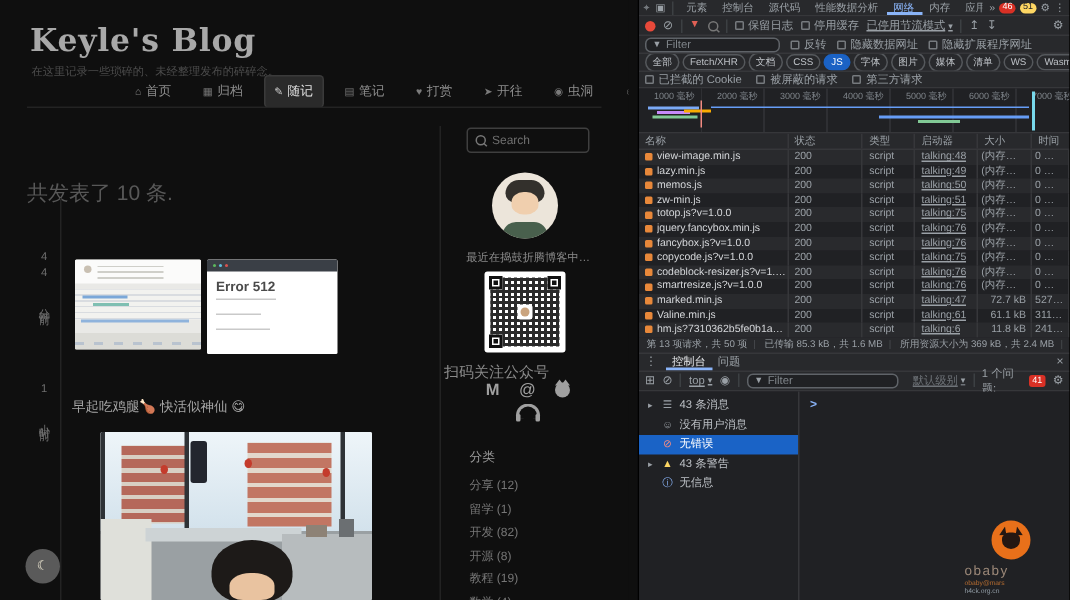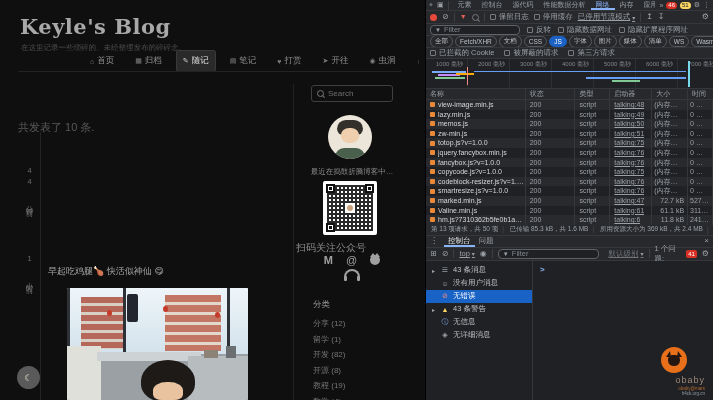--- a/index.html
+++ b/index.html
@@ -10,21 +10,21 @@
   .blog-title{position:absolute;left:20px;top:14px;font-family:"DejaVu Serif","Liberation Serif",serif;
       font-size:21px;font-weight:bold;color:#a8a8a8;letter-spacing:.5px;}
   .blog-subtitle{position:absolute;left:21px;top:43px;font-size:7.5px;color:#4c4c4c;}
   .blog-nav{position:absolute;left:84px;top:51px;display:flex;gap:9px;align-items:center;font-size:8.5px;color:#8f8f8f;}
   .nav-item{display:flex;align-items:center;gap:3px;padding:4px 6px;white-space:nowrap;cursor:pointer;}
   .nav-item.active{background:#2a2a2a;color:#e2e2e2;border-radius:2px;box-shadow:0 0 0 1px #3a3a3a;}
   .nav-ico{font-size:7px;color:#7b7b7b;font-style:normal;}
   .nav-item.active .nav-ico{color:#d8d8d8;}
   .blog-divider{position:absolute;left:18px;top:71px;width:383px;border-top:1px solid #232323;}
   .blog-h2{position:absolute;left:18px;top:94px;font-size:15px;font-weight:bold;color:#d2d2d2;letter-spacing:1px;}
-  .blog-count{position:absolute;left:18px;top:120px;font-size:11px;color:#585858;}
+  .blog-count{position:absolute;left:18px;top:120px;font-size:14px;color:#585858;}
   .blog-vsep{position:absolute;left:293px;top:84px;bottom:0;border-left:1px solid #222;}
   .timeline-rail{position:absolute;left:40px;top:132px;bottom:0;border-left:1px solid #232323;}
   .tl-time{position:absolute;left:24px;writing-mode:vertical-rl;text-orientation:upright;
       font-size:7.5px;color:#6e6e6e;letter-spacing:2px;}
   .tl-time-1{top:166px;} .tl-time-2{top:254px;}
   .tl-text{position:absolute;left:48px;width:246px;font-size:9px;line-height:15px;color:#a6a6a6;}
   .tl-text-1{top:131px;} .tl-text-2{top:264px;}
   .thumbs{position:absolute;left:50px;top:173px;display:flex;gap:4px;}
   .thumb1{width:84px;height:60px;background:#e9e9e6;position:relative;overflow:hidden;border-radius:1px;}
   .t1-top{position:absolute;top:0;left:0;right:0;height:16px;background:#fbfbfa;}
@@ -167,21 +167,21 @@
   .i-warn::before{content:"▲";color:#fdd663;}
   .i-info::before{content:"ⓘ";color:#8ab4f8;}
   .i-verbose::before{content:"◈";color:#9aa0a6;}
   .cs-msgs{flex:1 1 auto;position:relative;}
   .prompt{position:absolute;left:7px;top:4px;color:#8ab4f8;font-size:8px;font-weight:bold;}
   
   .i-home::before{content:"⌂";} .i-archive::before{content:"▦";} .i-pencil::before{content:"✎";}
   .i-note::before{content:"▤";} .i-reward::before{content:"♥";} .i-sail::before{content:"➤";}
   .i-wormhole::before{content:"◉";} .i-about::before{content:"☺";}
   
-  .watermark{position:absolute;right:8px;bottom:4px;width:62px;text-align:right;}
+  .watermark{position:absolute;right:8px;bottom:4px;width:62px;text-align:left;}
   .wm-logo{width:26px;height:26px;border-radius:50%;background:#e8701a;margin:0 auto;position:relative;}
   .wm-logo::before{content:"";position:absolute;left:7px;top:8px;width:12px;height:11px;background:#241712;border-radius:40% 40% 50% 50%;}
   .wm-logo::after{content:"";position:absolute;left:5px;top:4px;width:16px;height:6px;
       background:linear-gradient(90deg,#241712 0 5px,transparent 5px 11px,#241712 11px);clip-path:polygon(0 100%,25% 0,31% 100%,69% 100%,75% 0,100% 100%);}
   .wm-name{font-size:9px;color:#9b8878;margin-top:2px;letter-spacing:1px;}
   .wm-l1{font-size:4.5px;color:#b06a30;margin-top:1px;}
   .wm-l2{font-size:4.5px;color:#8f9aa3;}
 </style>
 </head>
 <body>
@@ -234,20 +234,42 @@
 
         </span>
       </nav>
     <div class="blog-divider"></div>
 
     <div class="blog-count">共发表了 10 条.</div>
     <div class="blog-vsep"></div>
     <div class="timeline-rail"></div>
 
     <div class="tl-time tl-time-1">44 分钟前</div>
+    <div class="thumbs">
+      <div class="thumb1">
+        <div class="t1-top"></div>
+        <div class="t1-av"></div>
+        <div class="t1-lines"></div>
+        <div class="t1-code"></div>
+        <div class="t1-b1"></div>
+        <div class="t1-b2"></div>
+        <div class="t1-blue"></div>
+        <div class="t1-bot"></div>
+      </div>
+      <div class="thumb2">
+        <div class="t2-bar"></div>
+        <span class="t2-dot" style="left:4px;background:#5cb85c;"></span>
+        <span class="t2-dot" style="left:8px;background:#5bc0de;"></span>
+        <span class="t2-dot" style="left:12px;background:#d9534f;"></span>
+        <div class="t2-title">Error 512</div>
+        <div class="t2-l1"></div>
+        <div class="t2-l2"></div>
+        <div class="t2-l3"></div>
+      </div>
+    </div>
 
     <div class="tl-time tl-time-2">1 小时前</div>
     <div class="tl-text tl-text-2">早起吃鸡腿🍗 快活似神仙 😋</div>
     <div class="photo">
       <div class="ph-sky"></div>
       <div class="ph-bldg1"></div>
       <div class="ph-bldg2"></div>
       <div class="ph-bar" style="left:0;"></div>
       <div class="ph-bar" style="left:56px;"></div>
       <div class="ph-bar" style="left:160px;"></div>
@@ -774,25 +796,20 @@
             <i class="cs-ico i-warn"></i>
             <span>43 条警告</span>
           </div>
 
           <div class="cs-item">
             <span class="exp"></span>
             <i class="cs-ico i-info"></i>
             <span>无信息</span>
           </div>
 
-          <div class="cs-item">
-            <span class="exp"></span>
-            <i class="cs-ico i-verbose"></i>
-            <span>无详细消息</span>
-          </div>
         </div>
       <div class="cs-msgs">
         <span class="prompt">&gt;</span>
         <div class="watermark">
           <div class="wm-logo"></div>
           <div class="wm-name">obaby</div>
           <div class="wm-l1">obaby@mars</div>
           <div class="wm-l2">h4ck.org.cn</div>
         </div>
       </div>

